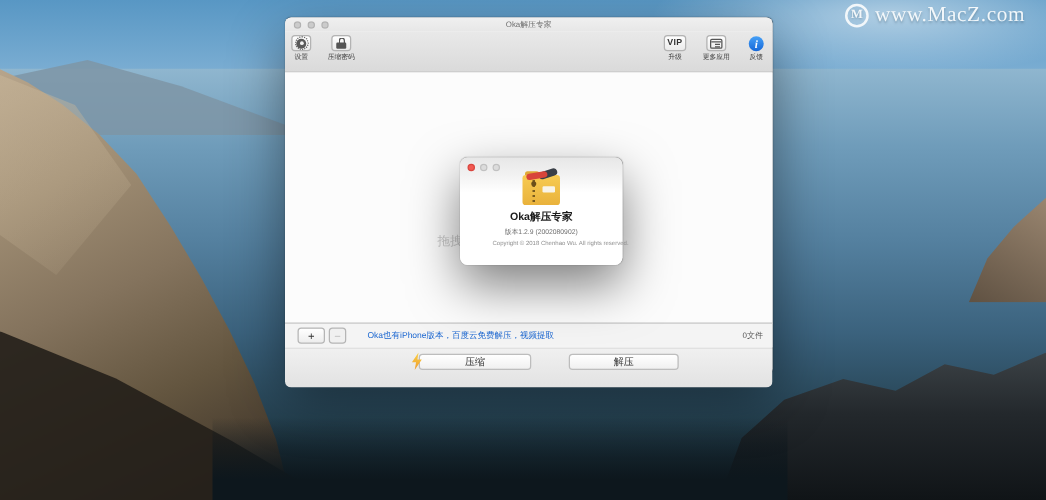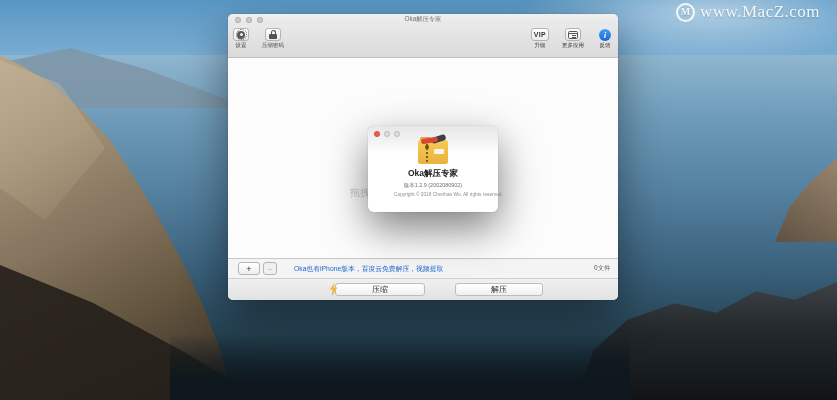--- a/index.html
+++ b/index.html
@@ -68,21 +68,21 @@
   .placeholder{position:absolute;left:122px;top:128px;font-size:10px;color:#c9c9c9;white-space:nowrap;}
   
   .statusbar{position:absolute;top:244px;left:0;right:0;height:20px;background:#f4f4f4;border-top:1px solid #c8c8c8;box-sizing:border-box;}
   .sb-btn{position:absolute;top:3px;height:13px;border:1px solid #b5b5b5;border-radius:3px;background:linear-gradient(#fff,#ededed);
     font-size:9px;line-height:10px;color:#333;padding:0;}
   .sb-btn.add{left:10px;width:22px;}
   .sb-btn.remove{left:35px;width:14px;color:#bbb;background:#f0f0f0;}
   .promo{position:absolute;left:66px;top:0;line-height:19px;font-size:8px;transform:scale(.85);transform-origin:left center;color:#1a66d0;white-space:nowrap;cursor:pointer;}
   .filecount{position:absolute;right:8px;top:0;line-height:19px;font-size:8px;transform:scale(.8);transform-origin:right center;color:#555;}
   
-  .actionbar{position:absolute;top:264px;left:0;right:0;height:22px;background:linear-gradient(#f0f0f0,#e2e2e2);
+  .actionbar{position:absolute;top:264px;left:0;right:0;height:32px;background:linear-gradient(#f0f0f0,#e2e2e2);
     border-top:1px solid #cfcfcf;border-radius:0 0 5px 5px;box-sizing:border-box;}
   .action-btn{position:absolute;top:4px;height:13px;border:1px solid #bdbdbd;border-radius:3px;background:linear-gradient(#fff,#f0f0f0);
     font-size:8px;line-height:11px;color:#333;padding:0;width:90px;}
   .action-btn.compress{left:107px;}
   .action-btn.extract{left:227px;width:88px;}
   .bolt{position:absolute;left:100px;top:3px;width:11px;height:14px;z-index:2;
     clip-path:polygon(62% 0,14% 56%,44% 56%,34% 100%,86% 40%,54% 40%);
     background:linear-gradient(#f9d34a,#ef9a2c);}
   
   .dialog{position:absolute;left:368px;top:126px;width:130px;height:86px;border-radius:6px;z-index:10;

